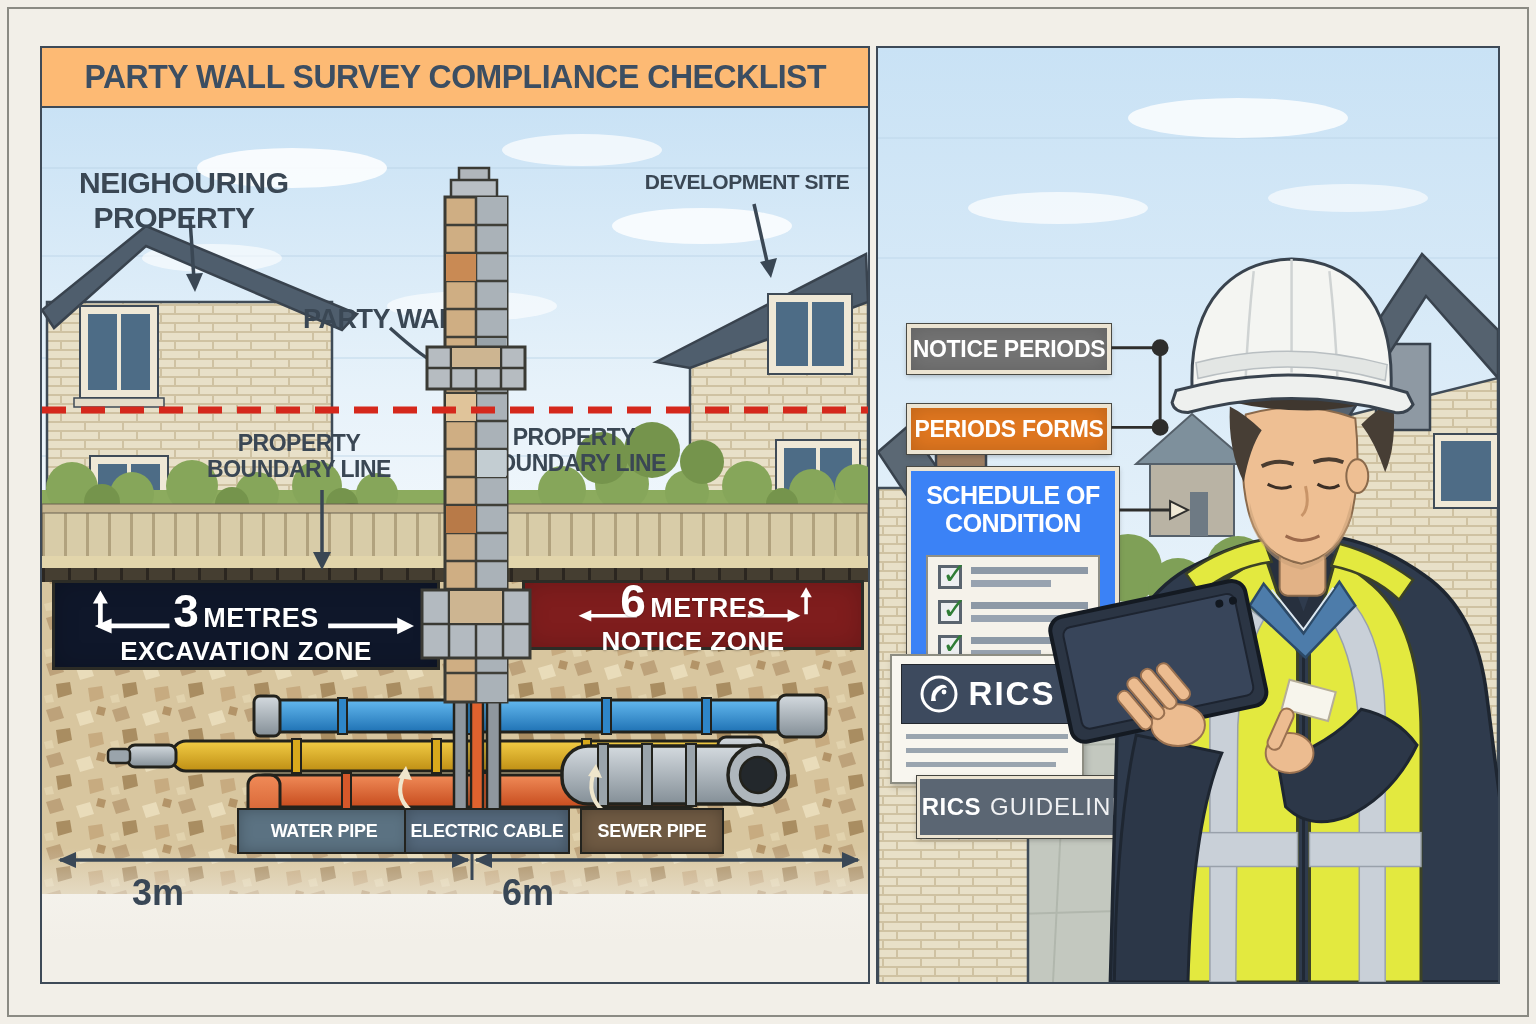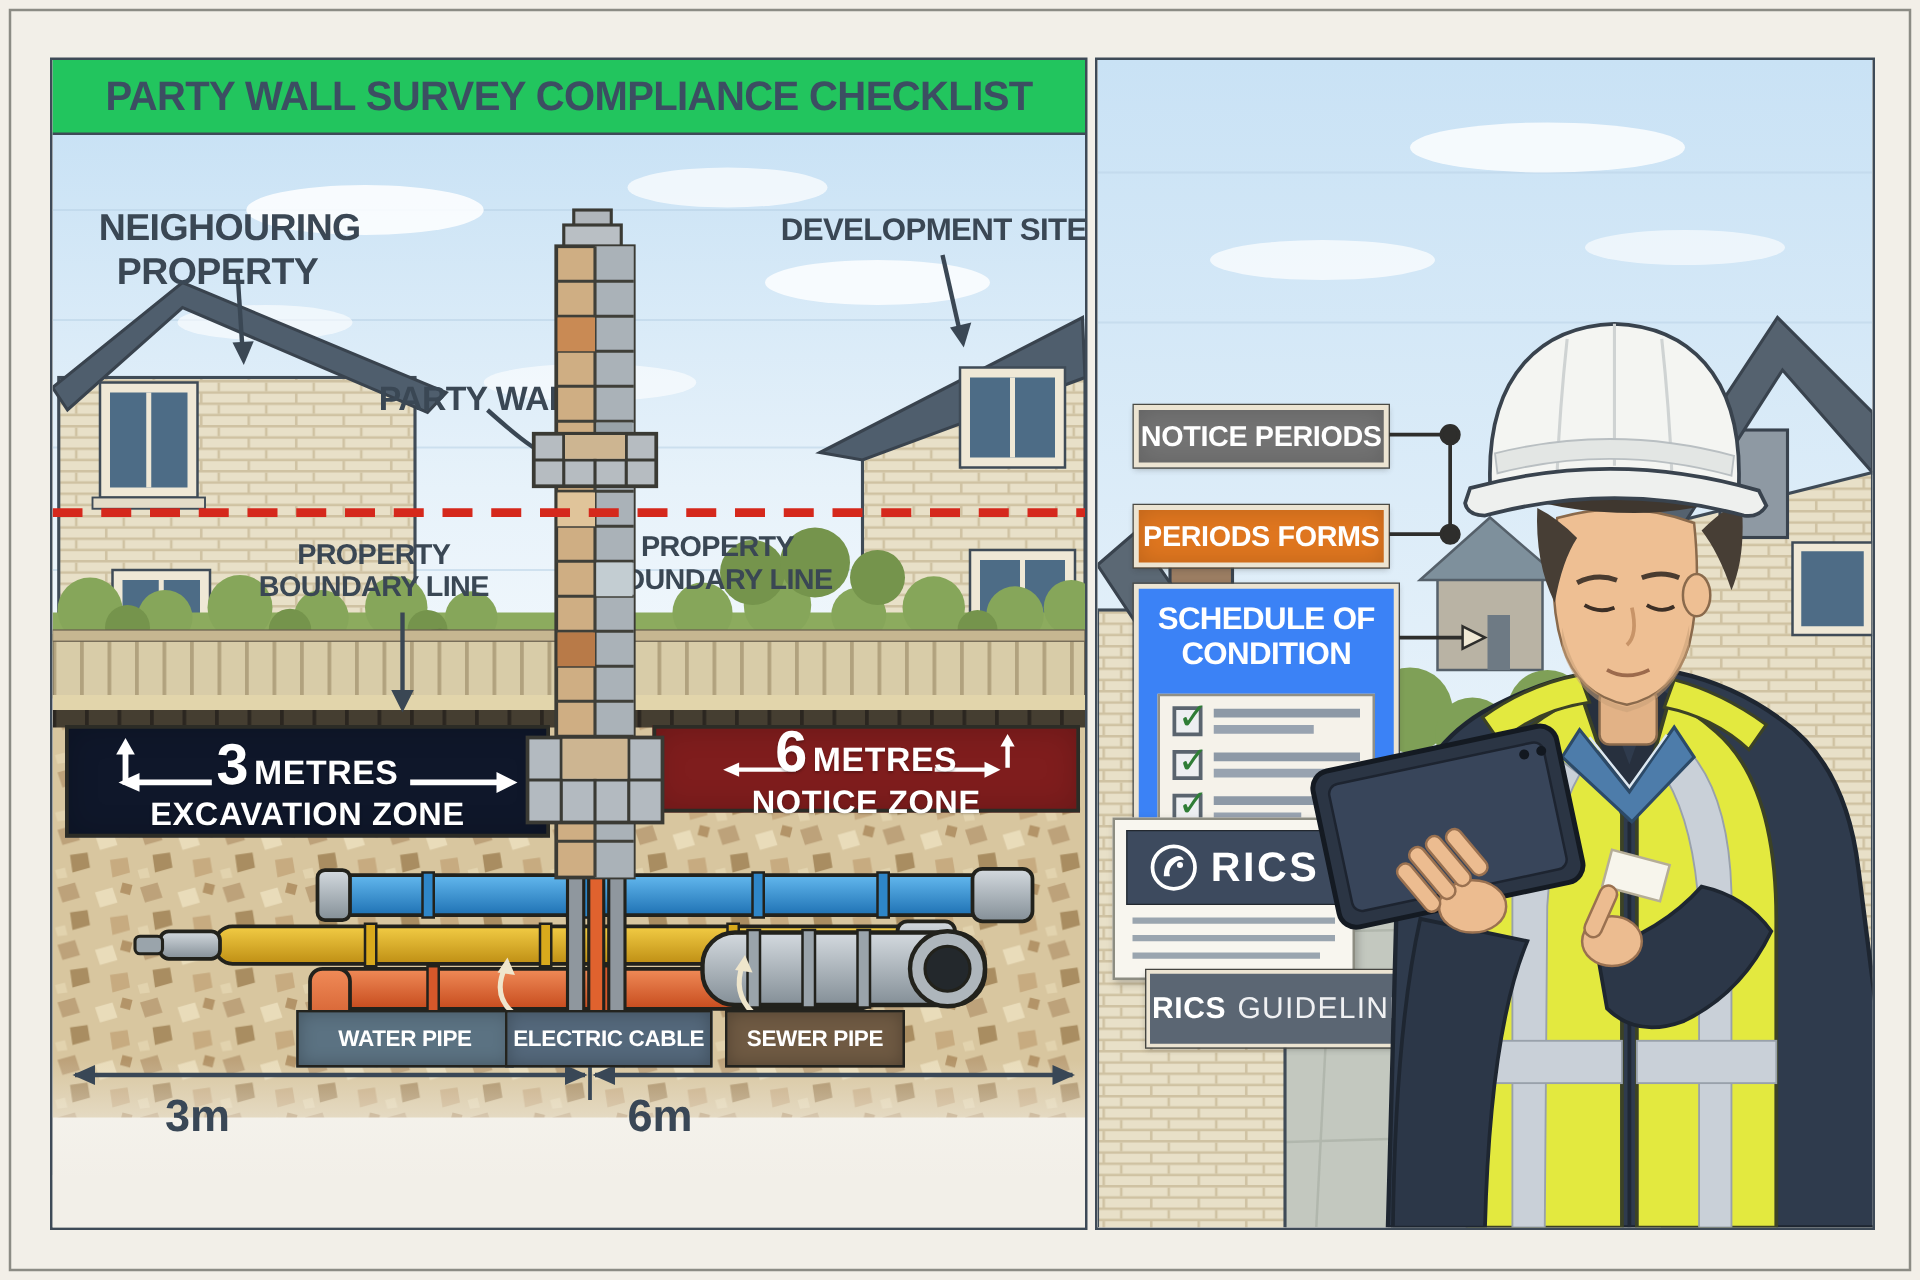--- a/index.html
+++ b/index.html
@@ -2,21 +2,21 @@
 <html><head>
 <meta charset="utf-8">
 <style>
   html,body{margin:0;padding:0;background:#e8e5de;}
   #canvas{position:relative;width:1536px;height:1024px;background:#f2efe8;overflow:hidden;
           font-family:"Liberation Sans","DejaVu Sans",sans-serif;}
   #outer-frame{position:absolute;left:7px;top:7px;right:7px;bottom:7px;border:2px solid #8b8b84;pointer-events:none;}
   .panel{position:absolute;border:2px solid #3e4a57;background:#f6f4ee;box-sizing:border-box;overflow:hidden;}
   #left-panel{left:40px;top:46px;width:830px;height:938px;}
   #right-panel{left:876px;top:46px;width:624px;height:938px;}
-  #title-bar{position:absolute;left:0;top:0;width:100%;height:58px;background:#22c55e;
+  #title-bar{position:absolute;left:0;top:0;width:100%;height:58px;background:#fdba74;
              border-bottom:2px solid #3e4a57;display:flex;align-items:center;justify-content:center;z-index:5;}
   #title-bar .t{font-size:33px;font-weight:800;color:#3c4e62;letter-spacing:-0.5px;transform:scaleX(0.97);white-space:nowrap;}
   .scene-svg{position:absolute;left:0;top:58px;width:826px;height:876px;z-index:1;}
   .wall-svg{position:absolute;left:0;top:58px;width:826px;height:876px;z-index:3;pointer-events:none;}
   .label{position:absolute;color:#3a4754;font-weight:800;text-align:center;line-height:1.15;letter-spacing:-0.5px;z-index:2;}
   
   .zone{position:absolute;z-index:2;border:3px solid #2c2c26;box-sizing:border-box;display:flex;align-items:center;justify-content:center;box-shadow:inset 0 0 24px rgba(0,0,0,.18);}
   .zone-text{position:relative;text-align:center;color:#fff;z-index:2;text-shadow:0 1px 2px rgba(0,0,0,.25);}
   .zone-num{font-size:46px;font-weight:800;}
   .zone-unit{font-size:27px;font-weight:800;letter-spacing:.5px;}
@@ -322,21 +322,21 @@
           <line x1="407" y1="484" x2="407" y2="552" stroke-width="2.5"></line>
             <line x1="434" y1="484" x2="434" y2="552" stroke-width="2.5"></line>
           <line x1="461" y1="484" x2="461" y2="552" stroke-width="2.5"></line>
           <rect x="408" y="485" width="52" height="32" fill="#cdb591" stroke="none"></rect>
         </g>
       </g>
       <line x1="0" y1="304" x2="826" y2="304" stroke="#d5281c" stroke-width="7" stroke-dasharray="24 15"></line>
     </svg>
 
     <div class="label" style="left:37px;top:118px;width:190px;font-size:30px;">NEIGHOURING PROPERTY</div>
-    <div class="label" style="left:575px;top:122px;width:260px;font-size:25px;">DEVELOPMENT SITE</div>
+    <div class="label" style="left:575px;top:122px;width:260px;font-size:21px;">DEVELOPMENT SITE</div>
     <div class="label" style="left:255px;top:256px;width:180px;font-size:27px;">PARTY WALL</div>
     <div class="label" style="left:157px;top:382px;width:200px;font-size:23px;">PROPERTY BOUNDARY LINE</div>
     <div class="label" style="left:432px;top:376px;width:200px;font-size:23px;">PROPERTY BOUNDARY LINE</div>
 
     <div class="zone" style="left:10px;top:532px;width:388px;height:90px;background:#0f172a;">
       <svg class="zone-arrows" viewBox="0 0 388 90">
         <g stroke="#fff" stroke-width="5" fill="#fff">
           <line x1="38" y1="48" x2="38" y2="18"></line>
             <polygon points="38,8 30,22 46,22" stroke="none"></polygon>
           <line x1="44" y1="46" x2="112" y2="46"></line>

